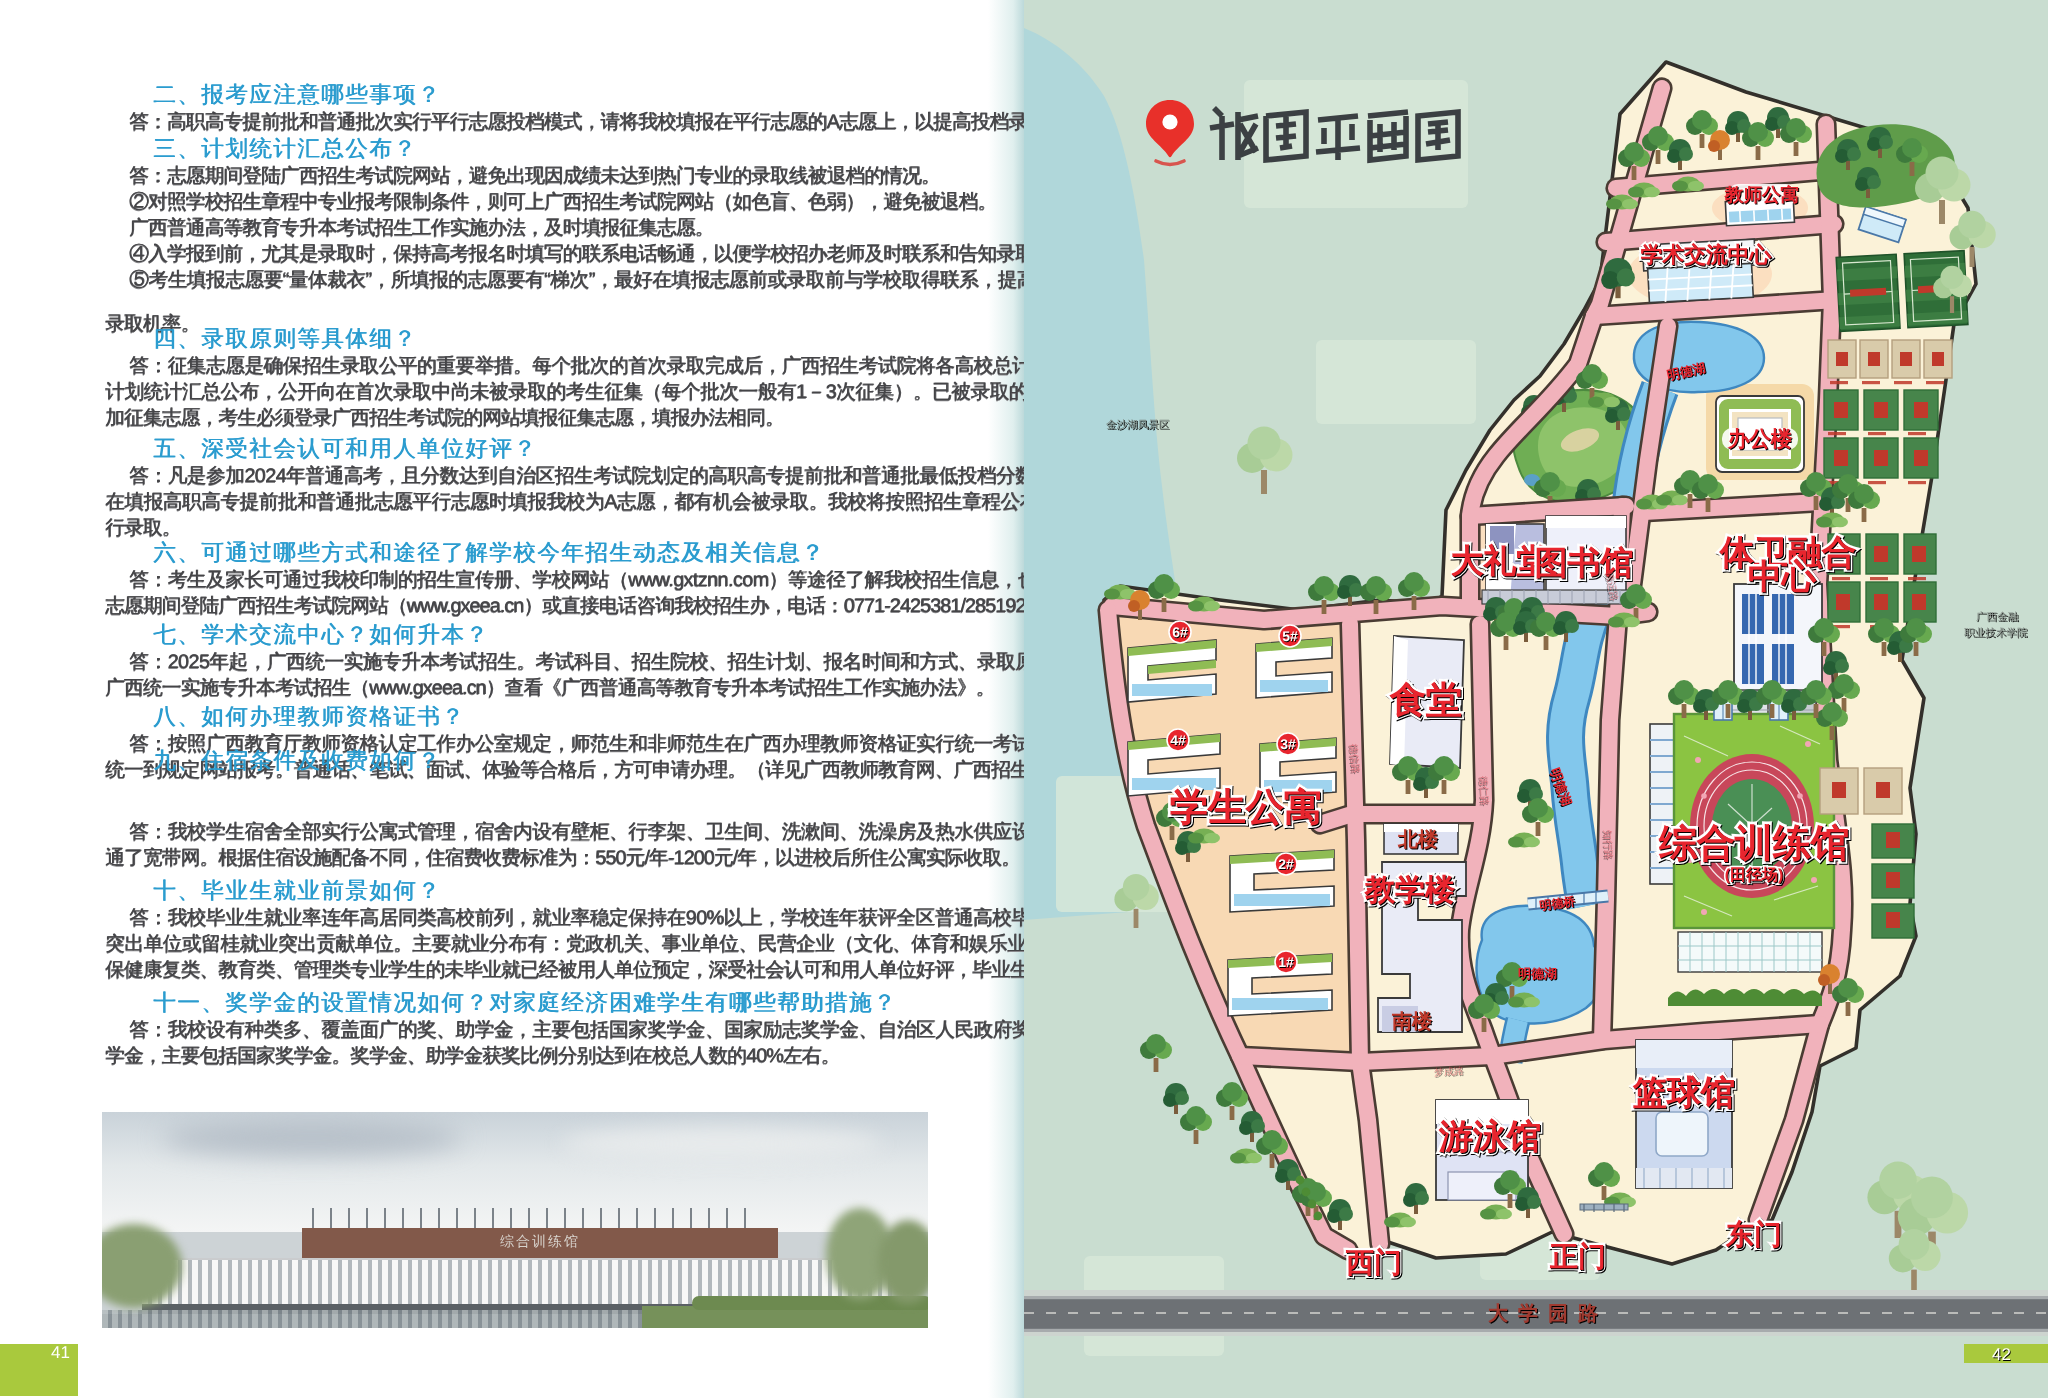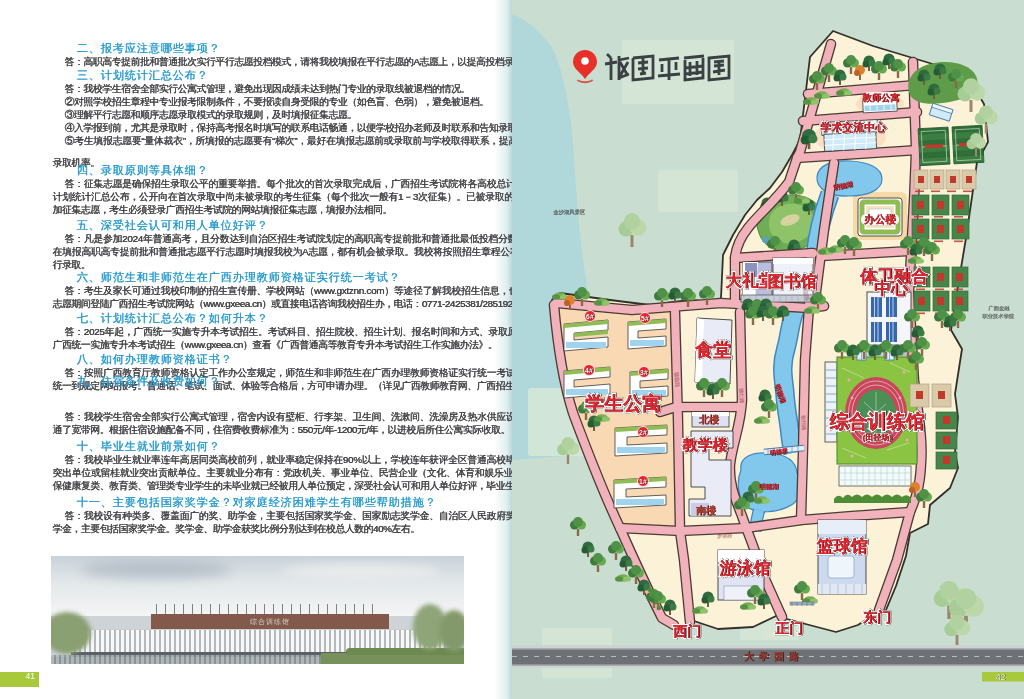--- a/index.html
+++ b/index.html
@@ -20,66 +20,66 @@
 <div style="position:absolute;left:494px;top:0;width:18px;height:699px;background:linear-gradient(90deg,rgba(214,234,232,0) 0%,rgba(198,226,224,0.55) 70%,#bcd9da 100%);"></div>
 
 <div>
 
 <div class="hd" style="top:41.7px">二、报考应注意哪些事项？</div>
 
 <div class="ln ind" style="top:55.1px">答：高职高专提前批和普通批次实行平行志愿投档模式，请将我校填报在平行志愿的A志愿上，以提高投档录取机率。</div>
 
 <div class="hd" style="top:68.8px">三、计划统计汇总公布？</div>
 
-<div class="ln ind" style="top:82.2px">答：我校学生宿舍全部实行公寓式管理，避免出现因成绩未达到热门专业的录取线被退档的情况。</div>
-<div class="ln ind" style="top:95.2px">②对照学校招生章程中专业报考限制条件，不要报读自身受限的专业（如色盲、色弱），避免被退档。</div>
-<div class="ln ind" style="top:108.2px">③理解平行志愿和顺序志愿录取模式的录取规则，及时填报征集志愿。</div>
+<div class="ln ind" style="top:82.2px">答：志愿期间登陆广西招生考试院网站，避免出现因成绩未达到热门专业的录取线被退档的情况。</div>
+<div class="ln ind" style="top:95.2px">②对照学校招生章程中专业报考限制条件，则可上广西招生考试院网站（如色盲、色弱），避免被退档。</div>
+<div class="ln ind" style="top:108.2px">广西普通高等教育专升本考试招生工作实施办法，及时填报征集志愿。</div>
 <div class="ln ind" style="top:121.2px">④入学报到前，尤其是录取时，保持高考报名时填写的联系电话畅通，以便学校招办老师及时联系和告知录取情况。</div>
 <div class="ln ind jj" style="top:134.2px">⑤考生填报志愿要“量体裁衣”，所填报的志愿要有“梯次”，最好在填报志愿前或录取前与学校取得联系，提高自己的</div>
 <div class="ln" style="top:156px">录取机率。</div>
 
 <div class="hd" style="top:164.3px">四、录取原则等具体细？</div>
 
 <div class="ln ind jj" style="top:177.3px">答：征集志愿是确保招生录取公平的重要举措。每个批次的首次录取完成后，广西招生考试院将各高校总计缺额的专业和</div>
 <div class="ln jj" style="top:190.3px">计划统计汇总公布，公开向在首次录取中尚未被录取的考生征集（每个批次一般有1－3次征集）。已被录取的考生不能再参</div>
 <div class="ln" style="top:203.3px">加征集志愿，考生必须登录广西招生考试院的网站填报征集志愿，填报办法相同。</div>
 
 <div class="hd" style="top:219.3px">五、深受社会认可和用人单位好评？</div>
 
 <div class="ln ind jj" style="top:232.3px">答：凡是参加2024年普通高考，且分数达到自治区招生考试院划定的高职高专提前批和普通批最低投档分数线的考生，</div>
 <div class="ln jj" style="top:245.3px">在填报高职高专提前批和普通批志愿平行志愿时填报我校为A志愿，都有机会被录取。我校将按照招生章程公布的录取原则进</div>
 <div class="ln" style="top:258.3px">行录取。</div>
 
-<div class="hd" style="top:270.5px">六、师范生和非师范生在广西办理教师资格证实行统一考试？</div>
+<div class="hd" style="top:270.5px">六、可通过哪些方式和途径了解学校今年招生动态及相关信息？</div>
 
 <div class="ln ind jj" style="top:283.8px">答：考生及家长可通过我校印制的招生宣传册、学校网站（www.gxtznn.com）等途径了解我校招生信息，也可在填报</div>
 <div class="ln" style="top:297.1px">志愿期间登陆广西招生考试院网站（www.gxeea.cn）或直接电话咨询我校招生办，电话：0771-2425381/2851929。</div>
 
-<div class="hd" style="top:311.5px">七、计划统计汇总公布？如何升本？</div>
+<div class="hd" style="top:311.5px">七、学术交流中心？如何升本？</div>
 
 <div class="ln ind jj" style="top:324.7px">答：2025年起，广西统一实施专升本考试招生。考试科目、招生院校、招生计划、报名时间和方式、录取原则等具体细</div>
 <div class="ln" style="top:337.7px">广西统一实施专升本考试招生（www.gxeea.cn）查看《广西普通高等教育专升本考试招生工作实施办法》。</div>
 
 <div class="hd" style="top:353.4px">八、如何办理教师资格证书？</div>
 
 <div class="ln ind jj" style="top:366.4px">答：按照广西教育厅教师资格认定工作办公室规定，师范生和非师范生在广西办理教师资格证实行统一考试，每年二次，</div>
 <div class="ln" style="top:379.4px">统一到规定网站报考。普通话、笔试、面试、体验等合格后，方可申请办理。（详见广西教师教育网、广西招生考试网）</div>
 
 <div class="hd" style="top:375px">九、住宿条件及收费如何？</div>
 
 <div class="ln ind jj" style="top:409.5px">答：我校学生宿舍全部实行公寓式管理，宿舍内设有壁柜、行李架、卫生间、洗漱间、洗澡房及热水供应设备等，同时开</div>
 <div class="ln" style="top:422.5px">通了宽带网。根据住宿设施配备不同，住宿费收费标准为：550元/年-1200元/年，以进校后所住公寓实际收取。</div>
 
 <div class="hd" style="top:439.6px">十、毕业生就业前景如何？</div>
 
 <div class="ln ind jj" style="top:452.6px">答：我校毕业生就业率连年高居同类高校前列，就业率稳定保持在90%以上，学校连年获评全区普通高校毕业生就业工作</div>
 <div class="ln jj" style="top:465.6px">突出单位或留桂就业突出贡献单位。主要就业分布有：党政机关、事业单位、民营企业（文化、体育和娱乐业）、部队等。</div>
 <div class="ln" style="top:478.6px">保健康复类、教育类、管理类专业学生的未毕业就已经被用人单位预定，深受社会认可和用人单位好评，毕业生供不应求。</div>
 
-<div class="hd" style="top:495.7px">十一、主要包括国家奖学金？对家庭经济困难学生有哪些帮助措施？</div>
+<div class="hd" style="top:495.7px">十一、奖学金的设置情况如何？对家庭经济困难学生有哪些帮助措施？</div>
 
 <div class="ln ind jj" style="top:508.7px">答：我校设有种类多、覆盖面广的奖、助学金，主要包括国家奖学金、国家励志奖学金、自治区人民政府奖学金、国家助</div>
 <div class="ln" style="top:521.7px">学金，主要包括国家奖学金。奖学金、助学金获奖比例分别达到在校总人数的40%左右。</div>
 </div>
 
 <div id="photo" style="position:absolute;left:51px;top:556px;width:413px;height:108px;overflow:hidden;background:#cdd3d6;">
 
   <div style="position:absolute;left:0;top:0;width:413px;height:60px;background:linear-gradient(180deg,#c9d2d9 0%,#e3e8ea 45%,#f4f5f5 100%);"></div>
   <div style="position:absolute;left:30px;top:4px;width:150px;height:18px;background:#b6bfc8;border-radius:50%;filter:blur(6px);"></div>
   <div style="position:absolute;left:230px;top:8px;width:160px;height:16px;background:#e8ebec;border-radius:50%;filter:blur(5px);"></div>
@@ -96,21 +96,21 @@
 
   <div style="position:absolute;left:270px;top:97px;width:143px;height:11px;background:#76915a;"></div>
   <div style="position:absolute;left:295px;top:92px;width:120px;height:7px;background:#6d8a50;border-radius:4px;"></div>
 
   <div style="position:absolute;left:-8px;top:56px;width:48px;height:42px;background:#8a9f72;border-radius:50%;filter:blur(2px);"></div>
 
   <div style="position:absolute;left:362px;top:48px;width:34px;height:46px;background:#8fa478;border-radius:50%;filter:blur(2px);"></div>
   <div style="position:absolute;left:388px;top:54px;width:30px;height:42px;background:#84996b;border-radius:50%;filter:blur(2px);"></div>
 </div>
 
-<div style="position:absolute;left:0;top:672px;width:39px;height:15px;background:#a9c93d;color:#fff;font-size:8.5px;line-height:9.5px;text-align:right;padding-right:4px;box-sizing:border-box;">41</div>
+<div style="position:absolute;left:0;top:672px;width:39px;height:26px;background:#a9c93d;color:#fff;font-size:8.5px;line-height:9.5px;text-align:right;padding-right:4px;box-sizing:border-box;">41</div>
 
 <svg id="map" width="512" height="699" viewBox="0 0 512 699" style="font-family:'Liberation Sans',sans-serif">
 <defs>
 <g id="t1">
         <rect x="-1.2" y="1" width="2.4" height="7" fill="#8a6b48"></rect>
         <circle cx="-3.5" cy="-3" r="4.5" fill="#3e7a3c"></circle>
         <circle cx="3.5" cy="-3" r="4.5" fill="#67a94f"></circle>
         <circle cx="0" cy="-6" r="5" fill="#4f9147"></circle>
       </g>
 <g id="t2">

